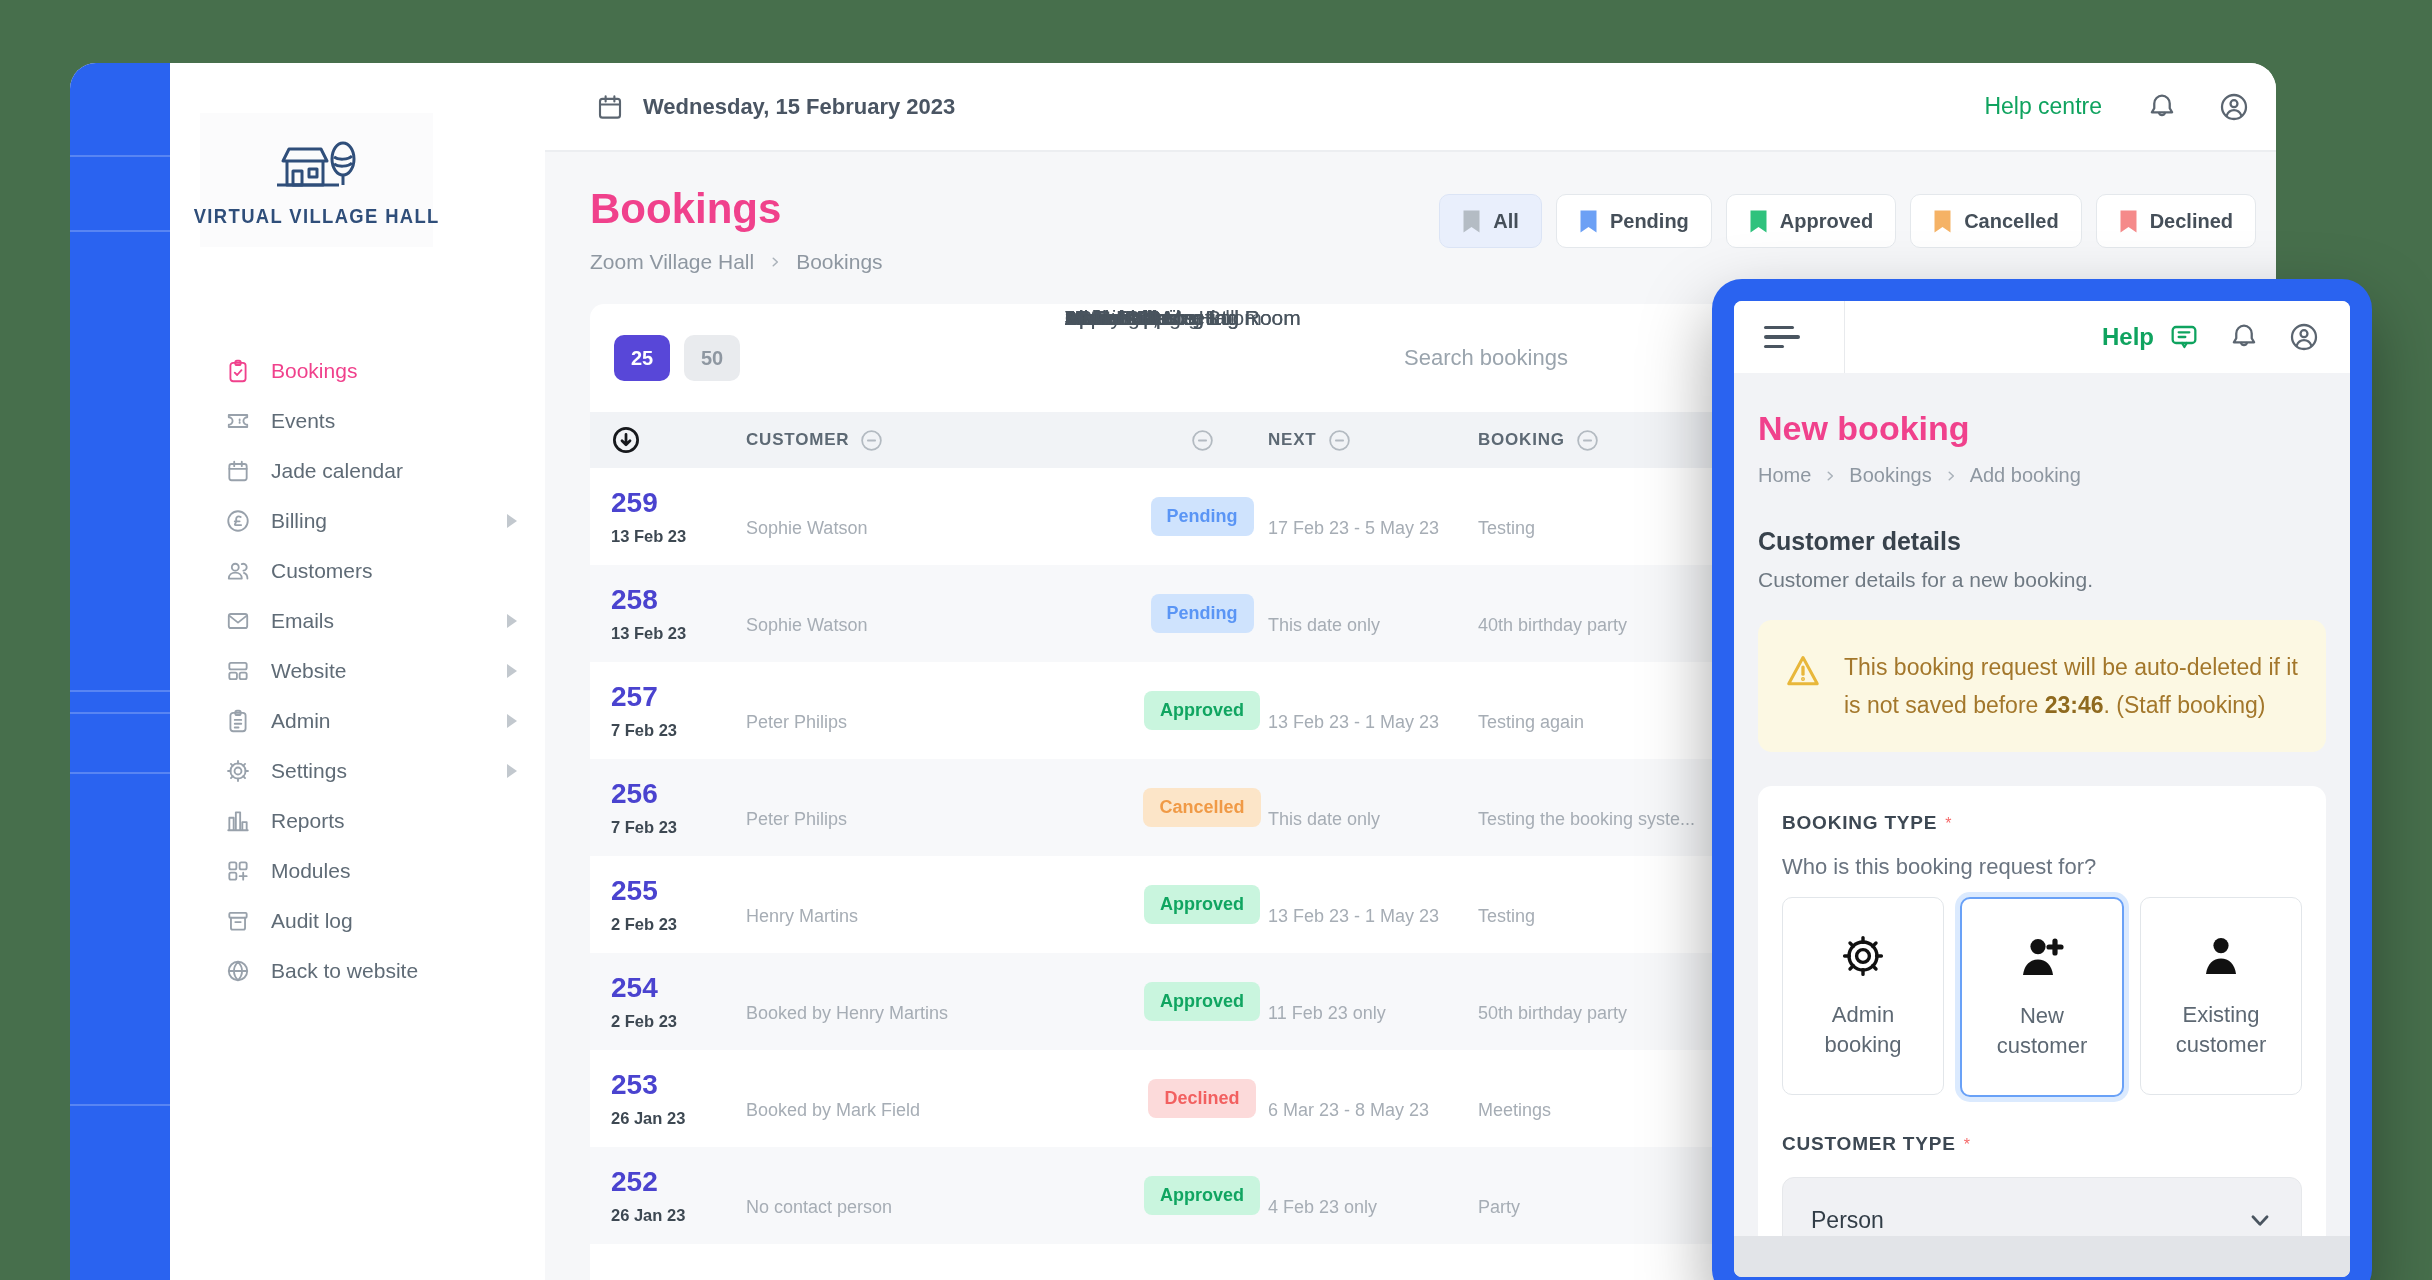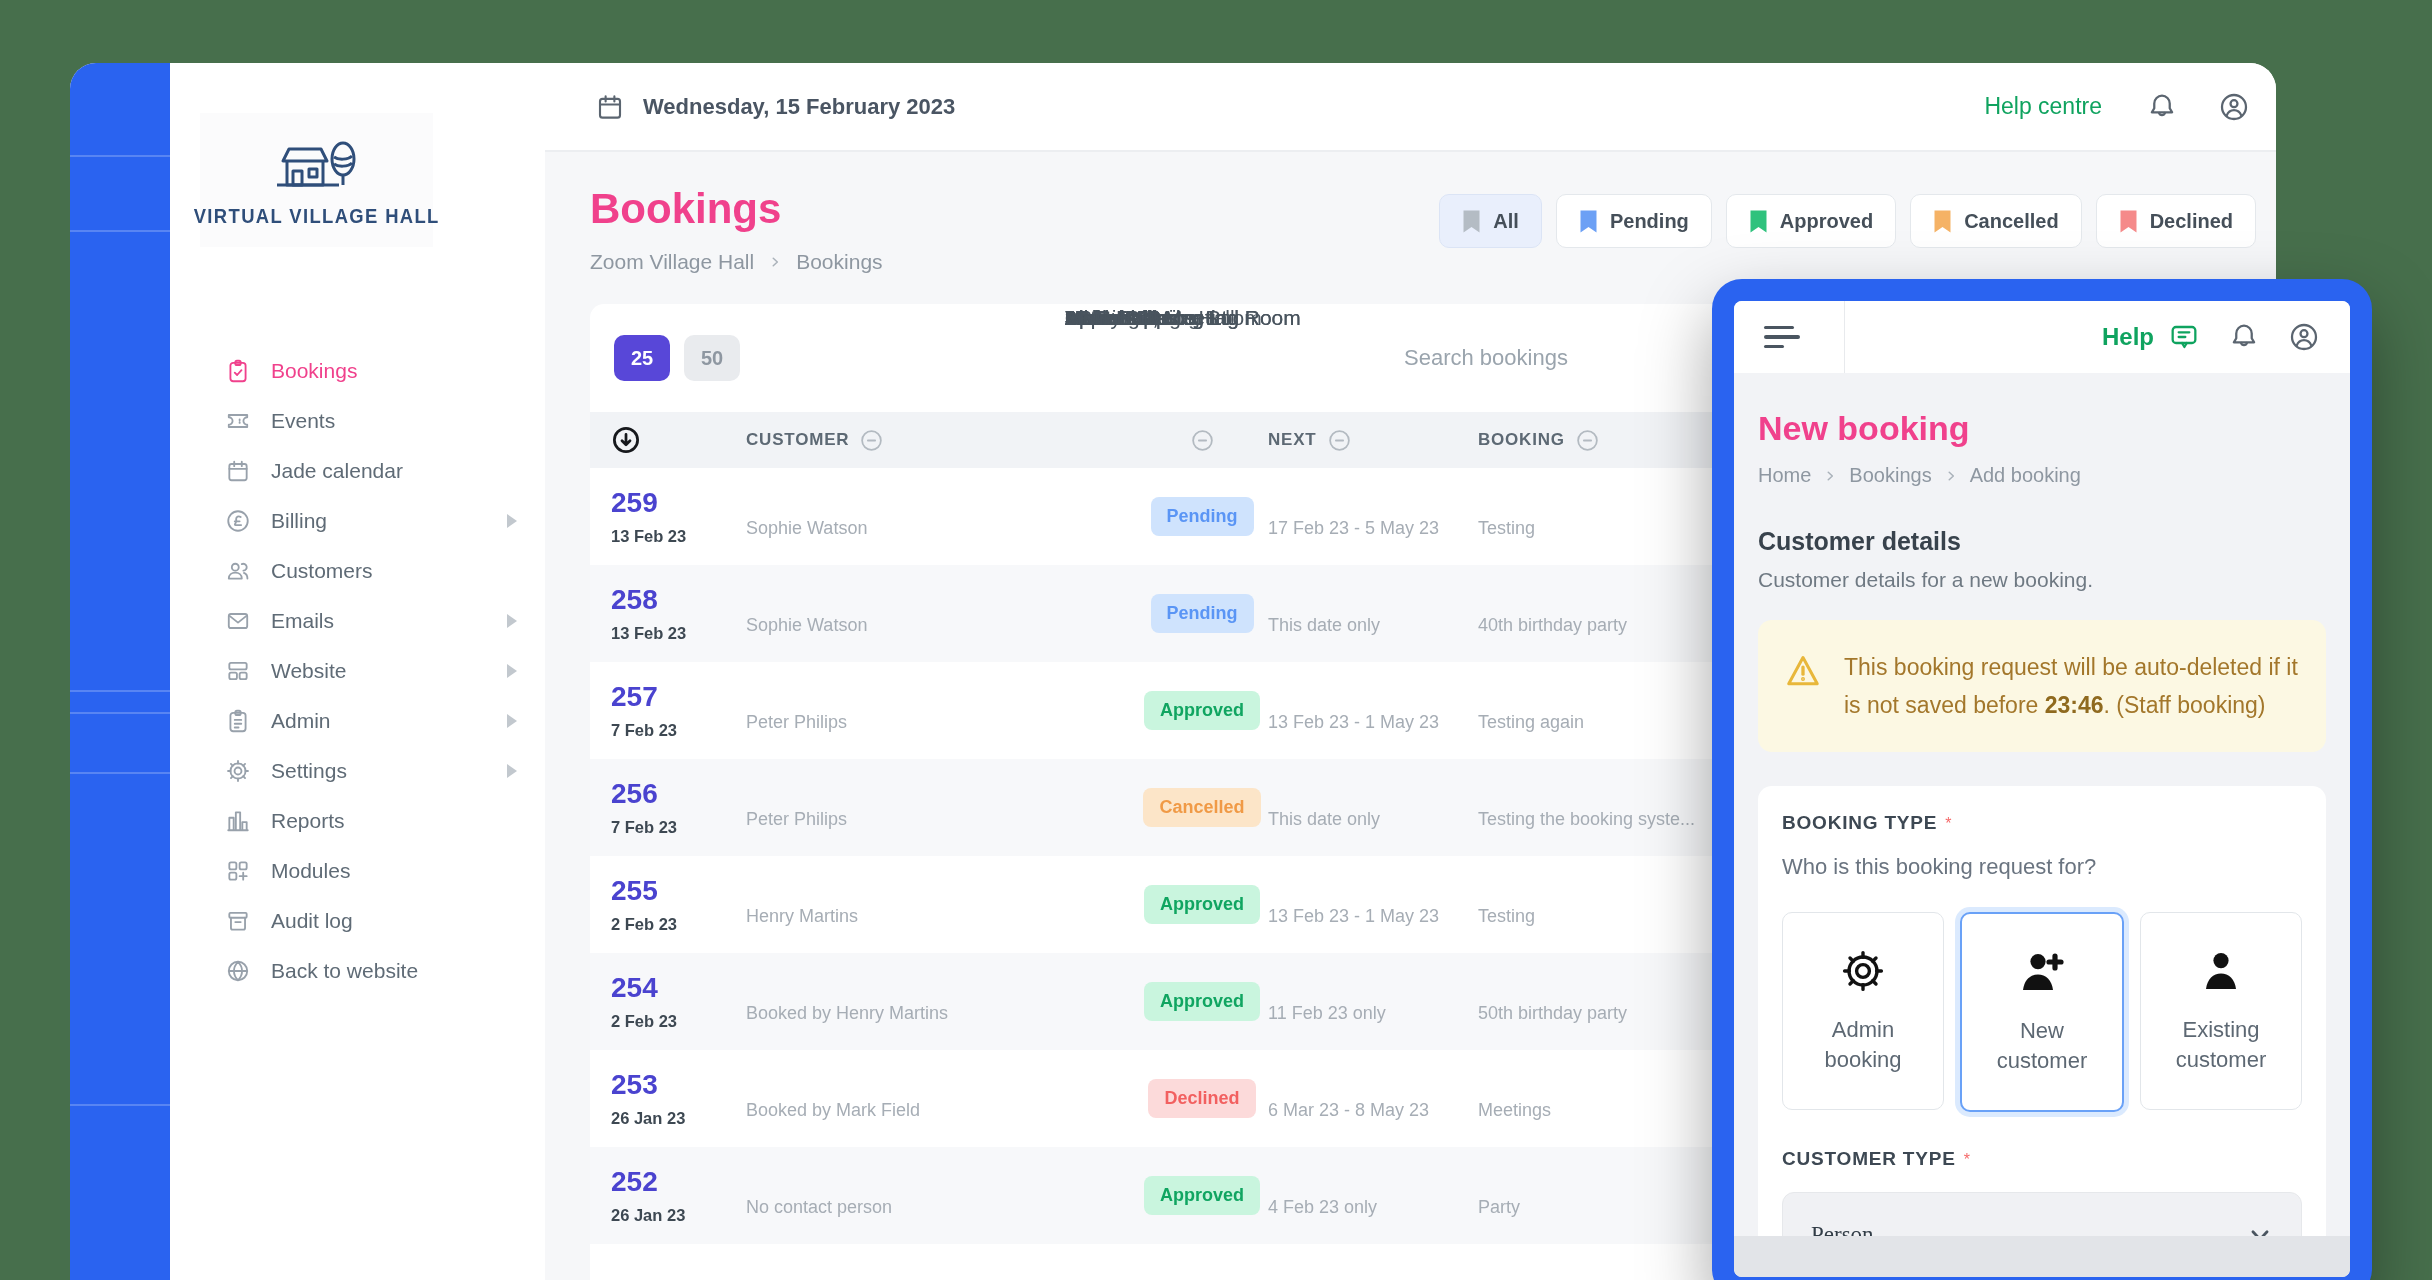--- a/index.html
+++ b/index.html
@@ -97,30 +97,30 @@
   .sect-title{margin-top:40px;font-size:25px;font-weight:bold;color:#38424c;}
   .sect-sub{margin-top:12px;font-size:21px;color:#6f7983;}
   .warn{margin-top:28px;background:#fcf8e3;border-radius:14px;padding:28px 26px;display:flex;gap:22px;}
   .warn-ic{width:38px;height:38px;color:#e8b73a;flex:0 0 auto;margin-top:4px;}
   .warn-text{font-size:23px;line-height:38px;color:#a3772b;}
   .warn-text b{color:#8f6a1f;}
   .formcard{margin-top:34px;background:#fff;border-radius:14px;padding:26px 24px 40px;}
   .flabel{font-size:19px;font-weight:bold;letter-spacing:.8px;color:#3d4853;}
   .req{color:#f56a6a;margin-left:8px;}
   .question{margin-top:20px;font-size:22px;color:#6a7480;}
-  .opts{display:flex;gap:16px;margin-top:32px;}
+  .opts{display:flex;gap:16px;margin-top:17px;}
   .opt{flex:1;height:196px;border:1px solid #e2e6ea;border-radius:10px;background:#fff;display:flex;flex-direction:column;
        align-items:center;justify-content:center;gap:20px;cursor:pointer;}
   .opt.sel{border:2px solid #69a1f7;box-shadow:0 0 0 5px #dbeafe;align-items:center;}
   .opt .oico{width:48px;height:48px;color:#111;}
   .opt .olabel{font-size:22px;color:#5d6873;text-align:center;line-height:30px;width:110px;}
   .ctype{margin-top:36px;}
   .select{margin-top:22px;height:84px;background:#f0f1f4;border:1px solid #e6e8eb;border-radius:12px;display:flex;
           align-items:center;padding:0 28px;cursor:pointer;}
-  .select .val{font-size:23px;color:#323d47;font-family:Liberation Serif, serif;}
+  .select .val{font-size:23px;color:#323d47;}
   .select .spacer{flex:1;}
   .chev-down{width:26px;height:26px;color:#4a5560;}
   .pfooter{position:absolute;left:0;right:0;top:935px;height:90px;background:#e2e4e8;}
 </style>
 </head>
 <body>
 
 <svg width="0" height="0" style="position:absolute">
   <defs>
     <symbol id="s-clip" viewBox="0 0 24 24">

